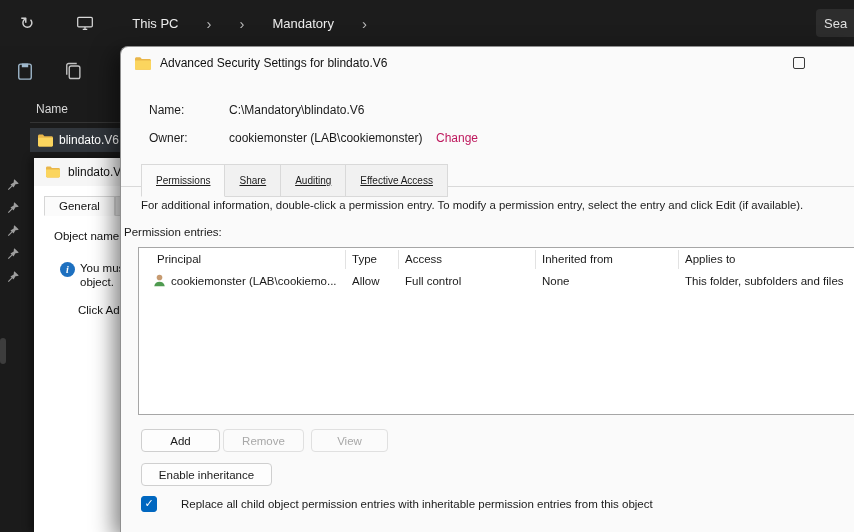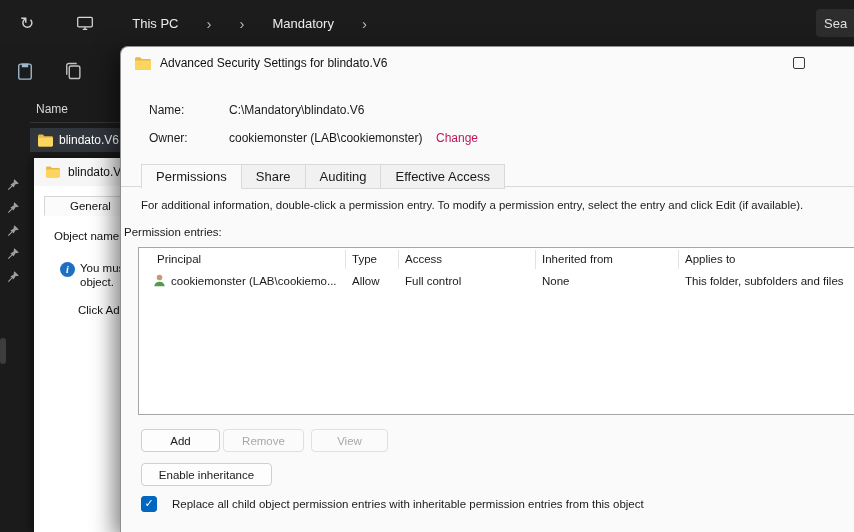--- a/index.html
+++ b/index.html
@@ -32,21 +32,21 @@
   .rail-indicator{position:absolute;left:0;top:292px;width:6px;height:26px;background:#3d3d3d;border-radius:3px;}
 
   
   .props{position:absolute;left:34px;top:158px;width:92px;bottom:0;background:#ffffff;
          box-shadow:-3px 0 8px rgba(0,0,0,.45);color:#111;font-size:11.5px;}
   .props .ptitle{position:absolute;left:0;top:0;right:0;height:28px;background:#f6f6f6;
                  display:flex;align-items:center;}
   .props .ptitle svg{margin-left:12px;}
   .props .ptitle span{margin-left:8px;font-size:12px;white-space:nowrap;}
   .ptabs{position:absolute;left:10px;top:38px;display:flex;}
-  .ptab{border:1px solid #d6d6d6;background:#e9e9e9;padding:3px 25px;font-size:11.5px;white-space:nowrap;}
+  .ptab{border:1px solid #d6d6d6;background:#e9e9e9;padding:3px 14px;font-size:11.5px;white-space:nowrap;}
   .ptab.sel{background:#fbfbfb;border-bottom-color:#fbfbfb;}
   .props .objname{position:absolute;left:20px;top:72px;white-space:nowrap;}
   .pinfo-ic{position:absolute;left:26px;top:104px;width:15px;height:15px;border-radius:50%;
             background:#1d70c0;color:#fff;font-size:10px;font-style:italic;font-weight:bold;
             display:flex;align-items:center;justify-content:center;font-family:"Liberation Serif",serif;}
   .pline1{position:absolute;left:46px;top:104px;white-space:nowrap;}
   .pline2{position:absolute;left:46px;top:118px;white-space:nowrap;}
   .pline3{position:absolute;left:44px;top:146px;white-space:nowrap;}
 
   
@@ -57,22 +57,22 @@
   .adv-title svg{margin-left:14px;}
   .adv-title .t{margin-left:9px;font-size:12px;color:#101010;white-space:nowrap;}
   .max-btn{position:absolute;right:34px;top:0;width:44px;height:32px;display:flex;align-items:center;justify-content:center;}
   .max-glyph{width:10px;height:10px;border:1px solid #3a3a3a;border-radius:2px;}
 
   .frow-label{position:absolute;left:28px;color:#1a1a1a;}
   .frow-value{position:absolute;left:108px;color:#1a1a1a;white-space:nowrap;}
   .link{color:#be185d;cursor:pointer;}
 
   .tabs{position:absolute;left:20px;top:117px;display:flex;z-index:2;}
-  .tab{border:1px solid #d9d9d9;border-left:none;background:#f1f1f1;padding:4px 14px;font-size:13px;
-       color:#1a1a1a;white-space:nowrap;}
+  .tab{border:1px solid #d9d9d9;border-left:none;background:#f1f1f1;padding:10px 14px;font-size:10px;
+       color:#1a1a1a;white-space:nowrap;text-decoration:underline;}
   .tab:first-child{border-left:1px solid #d9d9d9;}
   .tab.sel{background:#fafafa;border-bottom-color:#fafafa;position:relative;top:0;}
   .tabline{position:absolute;left:0;top:139px;width:100%;height:1px;background:#d9d9d9;z-index:1;}
 
   .info-text{position:absolute;left:20px;top:152px;width:712px;font-size:11.4px;color:#1c1c1c;
              white-space:nowrap;overflow:hidden;}
   .entries-label{position:absolute;left:3px;top:179px;font-size:11.5px;}
 
   .ptable{position:absolute;left:17px;top:200px;width:717px;height:166px;background:#fff;
           border:1px solid #a6a6a6;border-right:none;}
@@ -84,21 +84,21 @@
   .trow svg{position:absolute;left:13px;top:2px;}
 
   .btn{position:absolute;height:23px;background:#fdfdfd;border:1px solid #cfcfcf;border-radius:4px;
        font-size:11.5px;color:#1a1a1a;display:flex;align-items:center;justify-content:center;
        font-family:inherit;box-sizing:border-box;}
   .btn.disabled{color:#a8a8a8;border-color:#e0e0e0;background:#fbfbfb;}
 
   .chkrow{position:absolute;left:20px;top:449px;display:flex;align-items:center;}
   .chk{width:14px;height:14px;background:#0067c0;border:1px solid #0067c0;border-radius:3px;
        color:#fff;font-size:11px;line-height:13px;text-align:center;flex:0 0 auto;}
-  .chklbl{margin-left:15px;font-size:11.5px;white-space:nowrap;}
+  .chklbl{margin-left:24px;font-size:11.5px;white-space:nowrap;}
 </style>
 </head>
 <body>
 
 <div class="screen">
 
   <div class="topbar">
     <span class="refresh">↻</span>
     <span class="addr-icon">
       <svg width="18" height="18" viewBox="0 0 16 16" fill="none" stroke="#d8d8d8" stroke-width="1.1">

